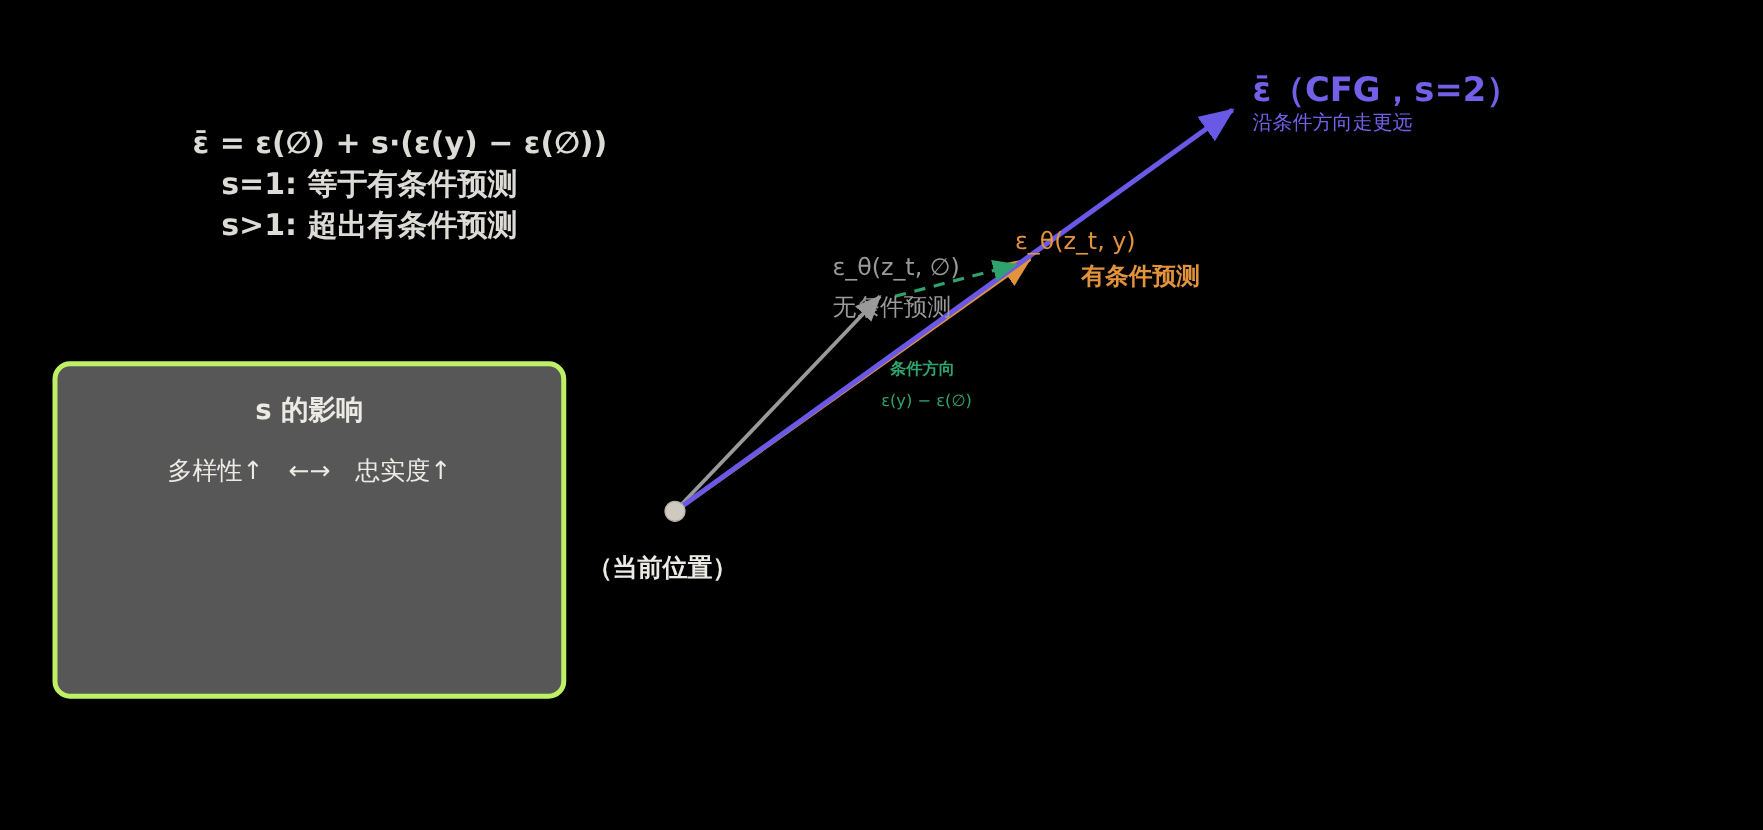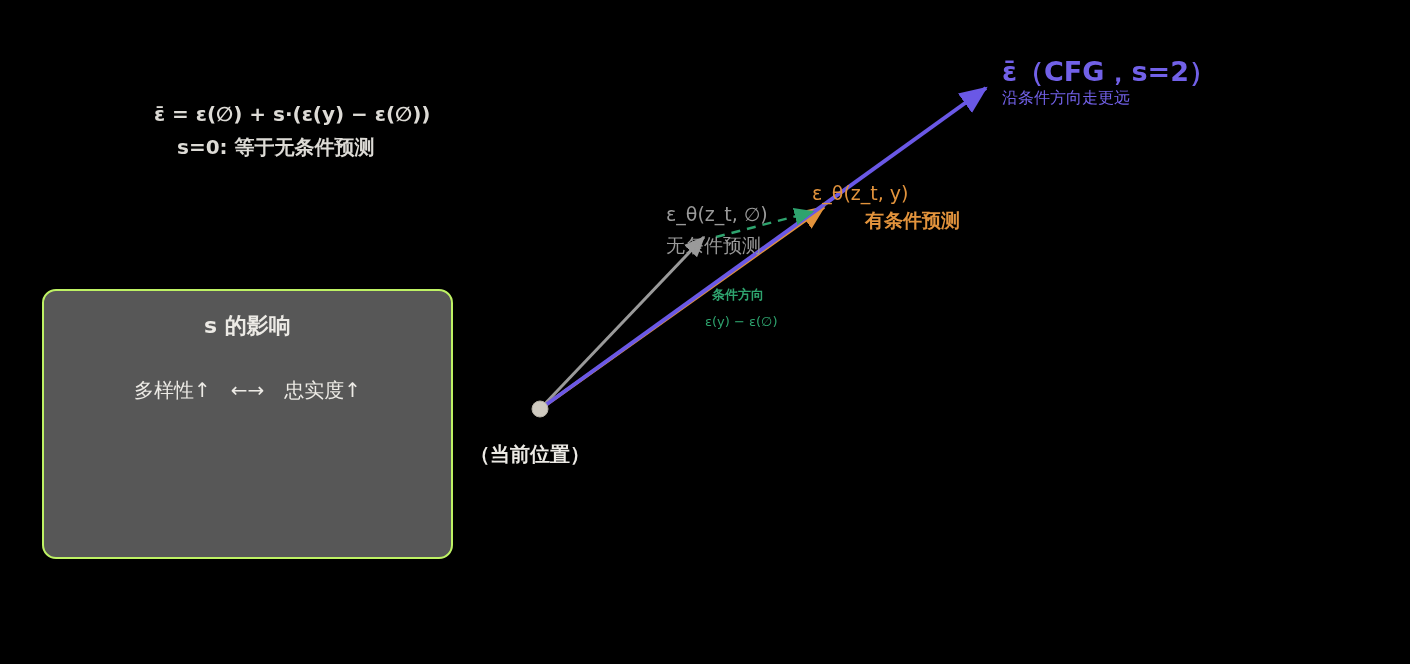--- a/index.html
+++ b/index.html
@@ -7,47 +7,47 @@
     width:1410px; height:664px;
     background:#000000;
     overflow:hidden;
     font-family:"DejaVu Sans", "Liberation Sans", sans-serif;
   }
   .canvas { position:relative; width:1410px; height:664px; }
 
   
   .formula-block {
     position:absolute; left:154px; top:98px;
-    color:#dddbd6; font-size:20px; font-weight:600;
+    color:#dddbd6; font-size:24px; font-weight:600;
     line-height:33px; white-space:nowrap;
   }
   .formula-line-indent { padding-left:23px; }
 
   
   .impact-box {
     position:absolute; left:42px; top:289px;
     width:411px; height:270px;
     background:#575757;
-    border:2px solid #bef264;
+    border:4px solid #bef264;
     border-radius:14px;
     color:#eceae5;
     padding:20px 10px 0 10px;
   }
   .impact-title { text-align:center; font-size:22px; font-weight:bold; margin-bottom:16px; }
   .impact-grid {
     display:grid;
     grid-template-columns:118px 160px;
     justify-content:center;
     column-gap:32px;
     row-gap:17px;
     font-size:19px;
   }
   .impact-grid .k { text-align:center; white-space:nowrap; }
   .impact-grid .v { text-align:left; white-space:nowrap; }
-  .impact-footer { text-align:center; font-size:20px; margin-top:36px; white-space:nowrap; }
+  .impact-footer { text-align:center; font-size:20px; margin-top:20px; white-space:nowrap; }
 
   
   .vectors { position:absolute; left:0; top:0; width:1410px; height:664px; pointer-events:none; }
 
   .lbl { position:absolute; white-space:nowrap; }
   .lbl-gray   { color:#9a9a9a; font-size:19px; }
   .lbl-orange { color:#e2933c; font-size:19px; }
   .lbl-green  { color:#2ea36e; font-size:13px; }
   .lbl-purple { color:#7261e8; font-size:16px; }
   .bold { font-weight:bold; }
@@ -62,21 +62,22 @@
   .lbl-cfg-sub      { left:1002px; top:88px; }
   .lbl-origin       { left:470px; top:441px; color:#eceae5; font-size:20px;text-align:right; }
 </style>
 </head>
 <body>
 
 <div class="canvas">
 
   <div class="formula-block">
     <div>ε̄ = ε(∅) + s·(ε(y) − ε(∅))</div>
-    <div class="formula-line-indent">s=0: 等于无条件预测</div>
+    <div class="formula-line-indent">s=1: 等于有条件预测</div>
+    <div class="formula-line-indent">s&gt;1: 超出有条件预测</div>
   </div>
 
   <div class="impact-box">
     <div class="impact-title">s 的影响</div>
     <div class="impact-footer">多样性↑　←→　忠实度↑</div>
   </div>
 
   <svg class="vectors" viewBox="0 0 1410 664" xmlns="http://www.w3.org/2000/svg">
     <defs>
       <marker id="ah-gray" markerWidth="9" markerHeight="8" refX="6.5" refY="3" orient="auto" markerUnits="strokeWidth">

